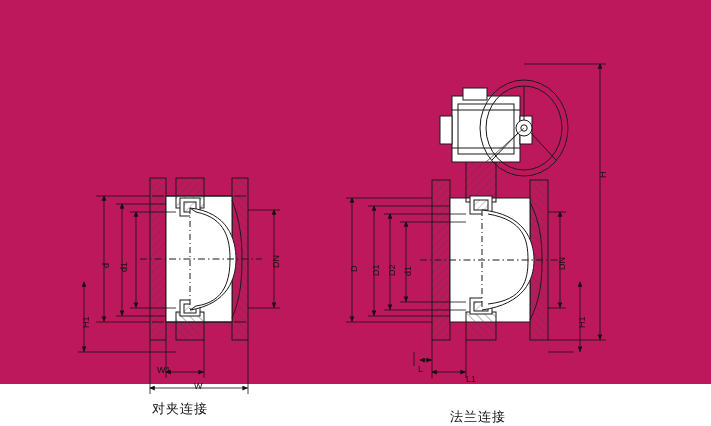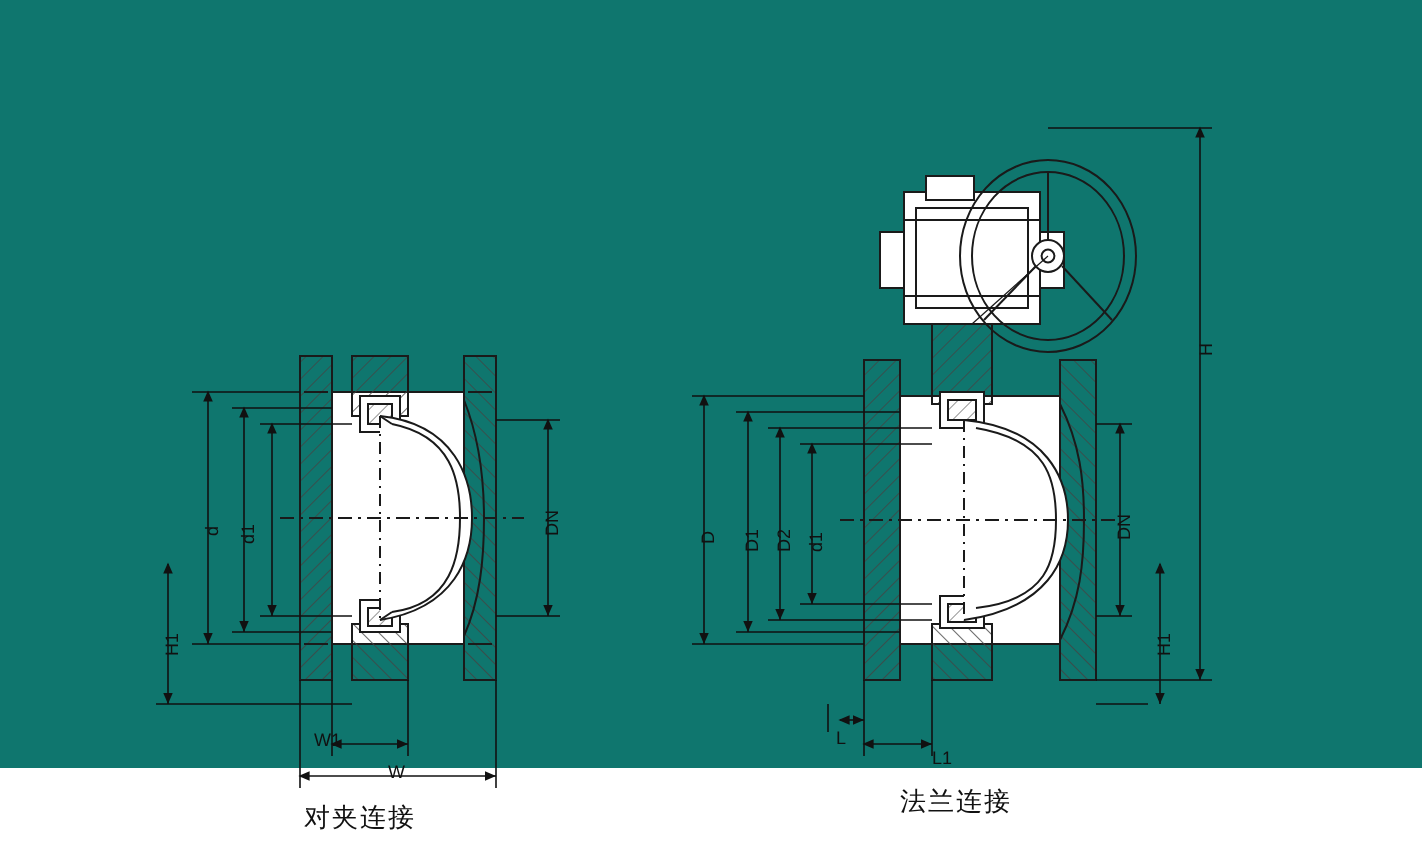--- a/index.html
+++ b/index.html
@@ -1,17 +1,17 @@
 <!DOCTYPE html>
 <html><head>
 <meta charset="utf-8">
 <style>
   html,body{margin:0;padding:0;background:#ffffff;}
   body{width:711px;height:426px;font-family:"Liberation Sans",sans-serif;overflow:hidden;}
-  #stage{position:relative;width:711px;height:384px;background:#0f766e;}
+  #stage{position:relative;width:711px;height:384px;background:#be185d;}
   .cap{position:absolute;font-size:13px;font-weight:normal;color:#111;letter-spacing:1px;white-space:nowrap;}
   .lbl{position:absolute;font-size:9px;color:#111;white-space:nowrap;font-family:"Liberation Sans",sans-serif;}
   .lbl.rot{transform:rotate(-90deg);transform-origin:left top;}
   svg{position:absolute;left:0;top:0;}
 </style>
 </head>
 <body>
 
 <div id="stage">
 
@@ -171,14 +171,14 @@
   <div class="lbl rot" style="left:371px;top:276px;">D1</div>
   <div class="lbl rot" style="left:387px;top:276px;">D2</div>
   <div class="lbl rot" style="left:403px;top:276px;">d1</div>
   <div class="lbl rot" style="left:557px;top:270px;">DN</div>
   <div class="lbl rot" style="left:598px;top:178px;">H</div>
   <div class="lbl rot" style="left:577px;top:328px;">H1</div>
   <div class="lbl" style="left:418px;top:364px;">L</div>
   <div class="lbl" style="left:430px;top:374px;margin-left:36px;">L1</div>
 
   <div class="cap" style="left:152px;top:400px;">对夹连接</div>
-  <div class="cap" style="left:450px;top:392px;">法兰连接</div>
+  <div class="cap" style="left:450px;top:408px;">法兰连接</div>
 </div>
 
 </body></html>

